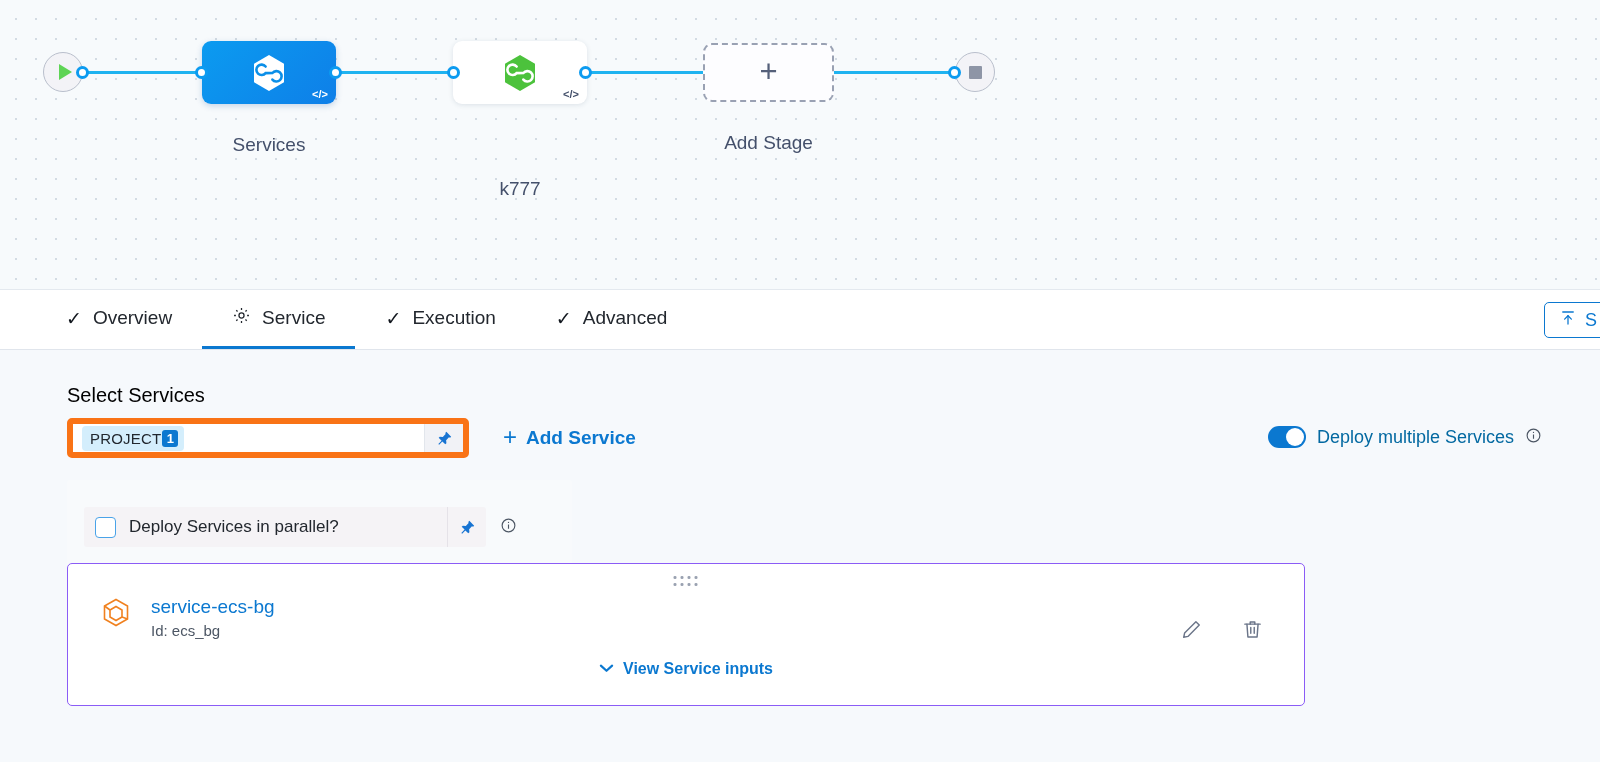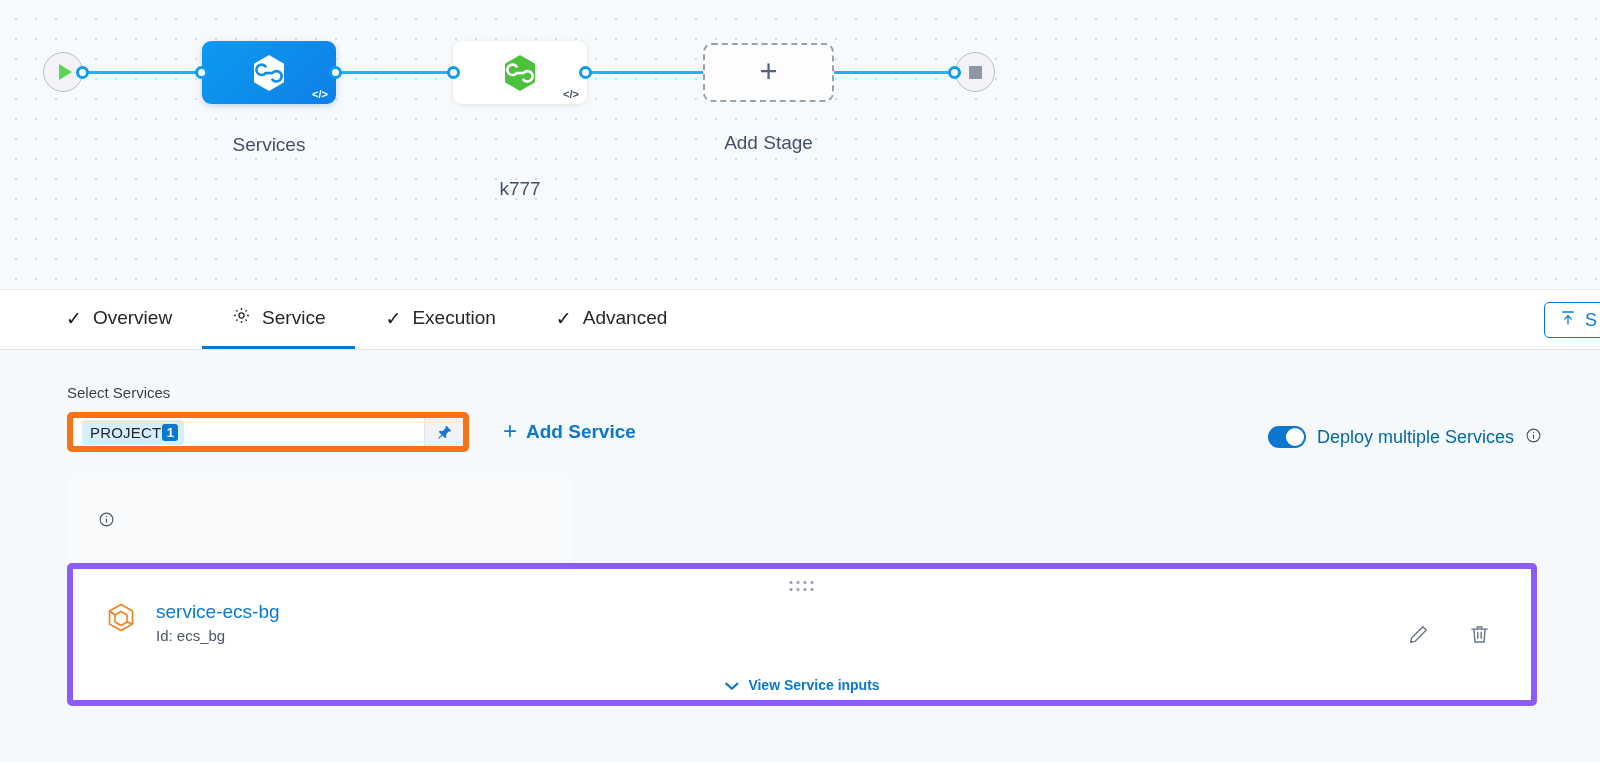--- a/index.html
+++ b/index.html
@@ -155,22 +155,22 @@
   }
 
   
   .panel {
     width: 1600px; height: 412px;
     background: #f6f9fc;
     padding: 34px 0 0 67px;
     position: relative;
   }
   .section-label {
-    font-size: 15px;
-    color: #404040;
+    font-size: 20px;
+    color: #000000;
     margin-bottom: 11px;
   }
 
   .row-services { display: flex; align-items: center; }
 
   .select-box {
     width: 402px; height: 40px;
     border: 6px solid #f97316;
     border-radius: 5px;
     background: #ffffff;
@@ -259,23 +259,23 @@
     width: 39px; height: 100%;
     border-left: 1px solid #e5e2e8;
     display: flex; align-items: center; justify-content: center;
   }
   .info-ico { margin-left: 14px; }
 
   
   .svc-card {
     position: absolute;
     left: 67px; top: 213px;
-    width: 1470px; height: 143px;
-    background: #ffffff;
-    border: 6px solid #8b5cf6;
+    width: 1238px; height: 143px;
+    background: #ffffff;
+    border: 1px solid #8b5cf6;
     border-radius: 5px;
   }
   .drag-dots {
     position: absolute;
     left: 50%; transform: translateX(-50%);
     top: 12px;
     display: grid;
     grid-template-columns: repeat(4, 4px);
     grid-auto-rows: 4px;
     gap: 3px;
@@ -291,24 +291,24 @@
   .svc-id { font-size: 15px; color: #4c5664; margin-top: 4px; }
 
   .svc-actions {
     position: absolute;
     right: 40px; top: 54px;
     display: flex; align-items: center; gap: 38px;
   }
   .view-inputs {
     position: absolute;
     left: 50%; transform: translateX(-50%);
-    top: 108px;
-    display: flex; align-items: flex-end; gap: 9px;
+    top: 96px;
+    display: flex; align-items: flex-start; gap: 9px;
     color: #0b78d0;
-    font-size: 14px;
+    font-size: 16px;
     font-weight: 600;
   }
   .chev { font-size: 15px; line-height: 1; }
 </style>
 </head>
 <body>
 
 <div class="canvas">
 
   <div class="edge" style="left:83px;  width:125px;"></div>
@@ -426,20 +426,29 @@
     <span>
       <svg width="17" height="17" viewBox="0 0 24 24" fill="none" stroke="#4c5664" stroke-width="1.6">
         <circle cx="12" cy="12" r="9"></circle>
           <path d="M12 10.6v6"></path>
           <circle cx="12" cy="7.6" r=".9" fill="#4c5664" stroke="none"></circle>
       </svg>
     </span>
   </div>
 
   <div class="hl-box">
+    <div class="parallel-field">
+      <div class="checkbox"></div>
+      <span class="parallel-text">Deploy Services in parallel?</span>
+      <div class="parallel-pin">
+        <svg width="17" height="17" viewBox="0 0 24 24" fill="#1874d2">
+          <path d="M14.6 2.6l6.8 6.8-1.5 1.5-1.6-.5-4 4 .4 4.2-1.6 1.6-4.1-4.1-4.6 4.6-1.1-1.1 4.6-4.6L3.8 11l1.6-1.6 4.2.4 4-4-.5-1.6z"></path>
+        </svg>
+      </div>
+    </div>
     <span class="info-ico">
       <svg width="17" height="17" viewBox="0 0 24 24" fill="none" stroke="#4c5664" stroke-width="1.6">
         <circle cx="12" cy="12" r="9"></circle>
           <path d="M12 10.6v6"></path>
           <circle cx="12" cy="7.6" r=".9" fill="#4c5664" stroke="none"></circle>
       </svg>
     </span>
   </div>
 
   <div class="svc-card">

